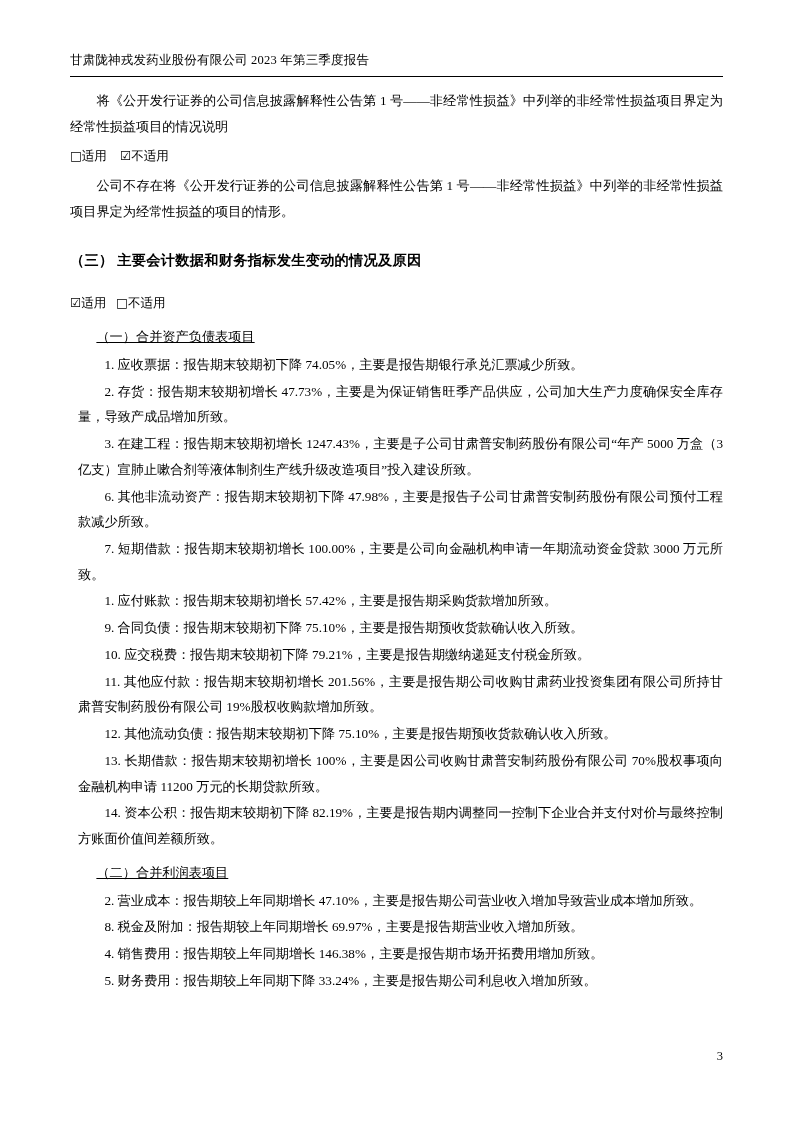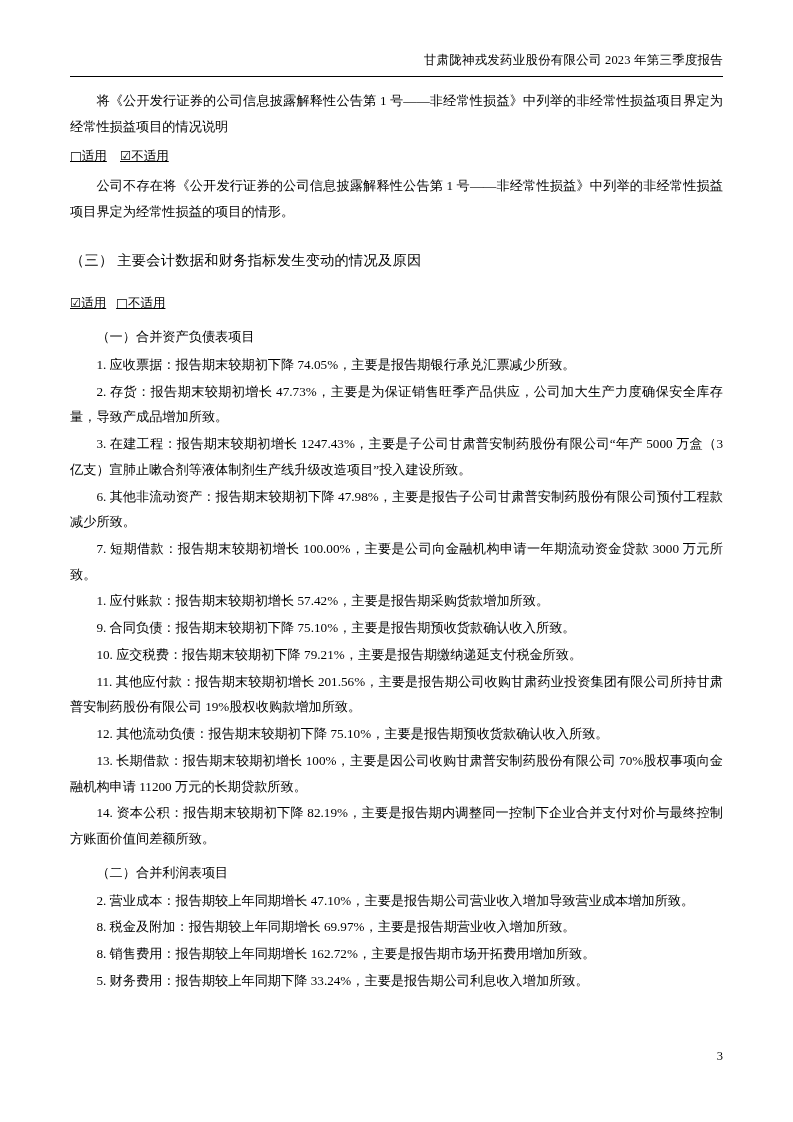--- a/index.html
+++ b/index.html
@@ -16,21 +16,20 @@
     box-sizing: border-box;
     font-family: "Liberation Serif", "DejaVu Serif", serif;
     color: #000000;
     overflow: hidden;
   }
   .header {
     position: absolute;
     top: 52px;
     left: 70px;
     right: 70px;
-    text-align: right;
     font-size: 12.5px;
     letter-spacing: 0.2px;
   }
   .header-rule {
     position: absolute;
     top: 76px;
     left: 70px;
     right: 70px;
     border-bottom: 1px solid #000000;
   }
@@ -50,35 +49,35 @@
   .indent2 {
     text-indent: 2em;
   }
   .checkline {
     margin: 4px 0 4px 0;
     font-size: 13.2px;
   }
   .checkline .box {
     font-family: "DejaVu Sans", sans-serif;
     font-size: 12.5px;
-    text-decoration: underline;
   }
   .section-title {
-    font-weight: normal;
+    font-weight: bold;
     font-size: 14.2px;
     margin: 22px 0 16px 0;
     text-indent: 0;
     letter-spacing: 0.3px;
   }
   .subhead {
     margin: 8px 0 2px 0;
     text-indent: 2em;
+    text-decoration: underline;
   }
   .item {
-    margin: 0 0 1px 0;
+    margin: 0 0 1px 8px;
     text-indent: 2em;
     text-align: justify;
     text-justify: inter-ideograph;
   }
   .pagenum {
     position: absolute;
     bottom: 58px;
     right: 70px;
     font-size: 12.5px;
   }
@@ -126,21 +125,21 @@
       <p class="item">12. 其他流动负债：报告期末较期初下降 75.10%，主要是报告期预收货款确认收入所致。</p>
       <p class="item">13. 长期借款：报告期末较期初增长 100%，主要是因公司收购甘肃普安制药股份有限公司 70%股权事项向金融机构申请 11200 万元的长期贷款所致。</p>
       <p class="item">14. 资本公积：报告期末较期初下降 82.19%，主要是报告期内调整同一控制下企业合并支付对价与最终控制方账面价值间差额所致。</p>
     </div>
 
     <p class="subhead">（二）合并利润表项目</p>
 
     <div>
       <p class="item">2. 营业成本：报告期较上年同期增长 47.10%，主要是报告期公司营业收入增加导致营业成本增加所致。</p>
       <p class="item">8. 税金及附加：报告期较上年同期增长 69.97%，主要是报告期营业收入增加所致。</p>
-      <p class="item">8. 销售费用：报告期较上年同期增长 162.72%，主要是报告期市场开拓费用增加所致。</p>
+      <p class="item">4. 销售费用：报告期较上年同期增长 146.38%，主要是报告期市场开拓费用增加所致。</p>
       <p class="item">5. 财务费用：报告期较上年同期下降 33.24%，主要是报告期公司利息收入增加所致。</p>
 
     </div>
 
   </div>
 
   <div class="pagenum">3</div>
 
 </div>
 

